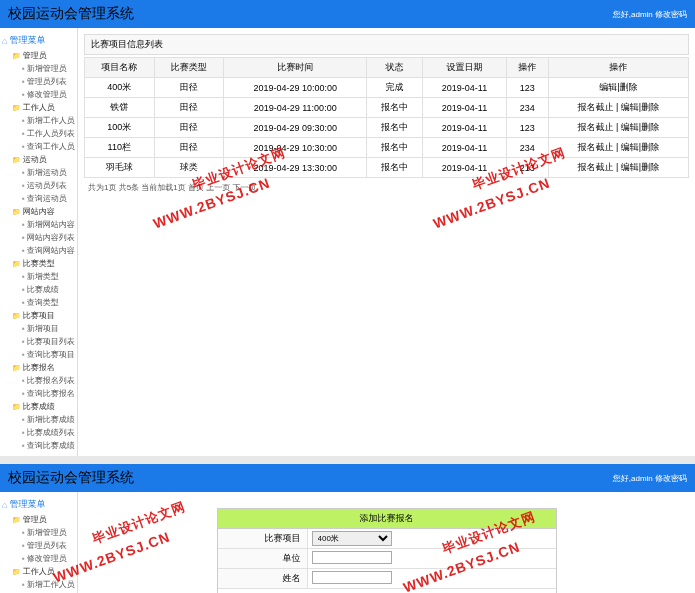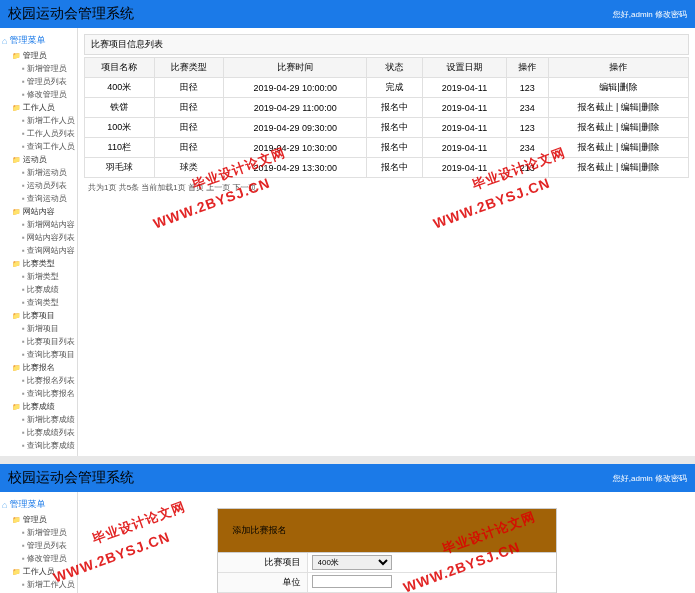--- a/index.html
+++ b/index.html
@@ -16,21 +16,21 @@
 .tree-item::before{content:"📁";margin-right:2px;font-size:7px}
 .tree-sub{padding-left:20px;font-size:8px;color:#555;white-space:nowrap;cursor:pointer;padding-top:1px;padding-bottom:1px}
 .tree-sub::before{content:"▪";margin-right:2px;color:#999}
 .main{flex:1;padding:6px;background:#fff}
 .title-bar{font-size:9px;padding:3px 6px;border:1px solid #ddd;background:#f8f8f8;margin-bottom:2px}
 table{width:100%;border-collapse:collapse;font-size:8px}
 th,td{border:1px solid #e0e0e0;padding:3px 4px;text-align:center}
 th{background:#f5f5f5;font-weight:normal}
 .pager{text-align:left;font-size:8px;padding:4px;color:#555}
 .form-panel{width:340px;margin:10px auto;border:1px solid #ccc}
-.form-title{background:#a16207;padding:15px;font-size:9px;border-bottom:1px solid #ccc}
+.form-title{background:#bef264;text-align:center;padding:3px;font-size:9px;border-bottom:1px solid #ccc}
 .form-row{display:flex;border-bottom:1px solid #e0e0e0}
 .form-label{width:90px;text-align:right;padding:3px 6px;background:#fafafa;border-right:1px solid #e0e0e0}
 .form-value{flex:1;padding:2px 4px}
 .form-value select,.form-value input{font-size:8px;width:80px;border:1px solid #aaa;padding:1px}
 .form-btn{text-align:center;padding:4px}
 .form-btn button{font-size:8px;padding:2px 10px;border:1px solid #999;background:#eee;cursor:pointer}
 .watermark{position:absolute;color:#d00;font-size:14px;font-weight:bold;transform:rotate(-20deg);pointer-events:none;white-space:nowrap;letter-spacing:1px;opacity:0.85}
 .wm-cn{font-size:13px}
 .screenshot{position:relative;overflow:hidden}
 </style>

